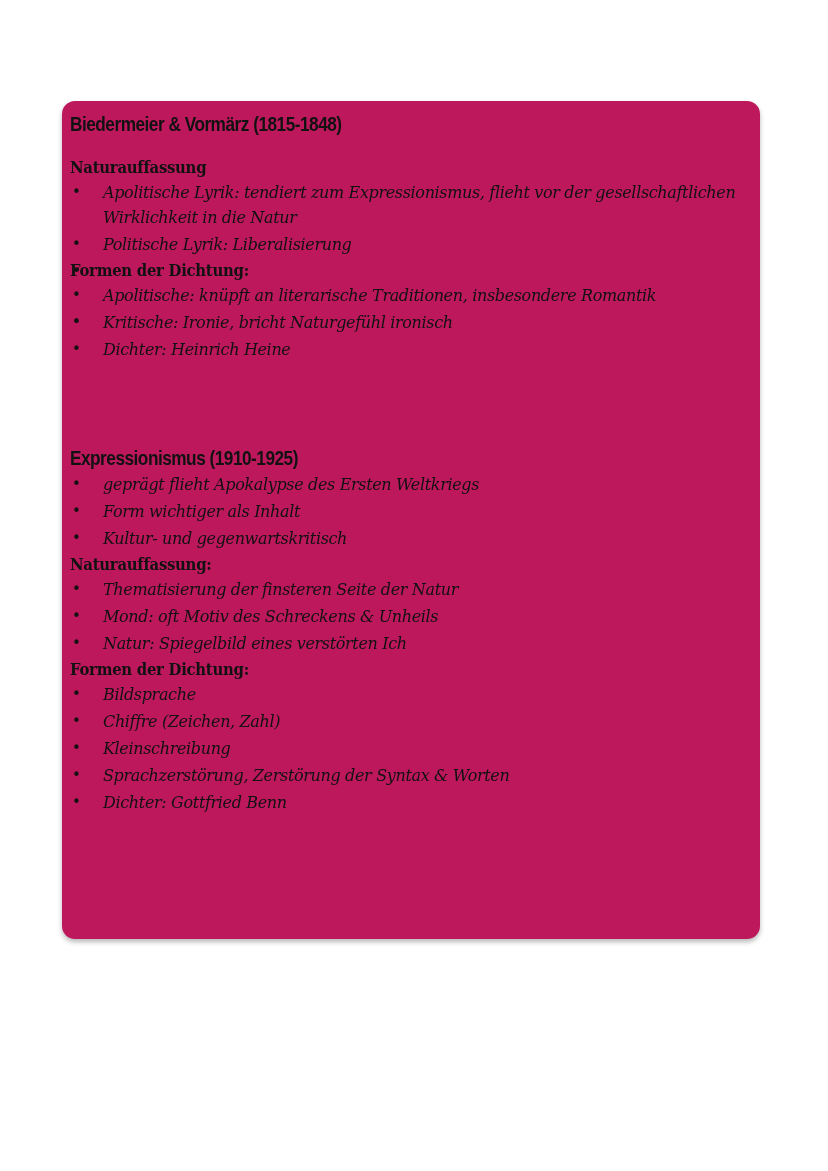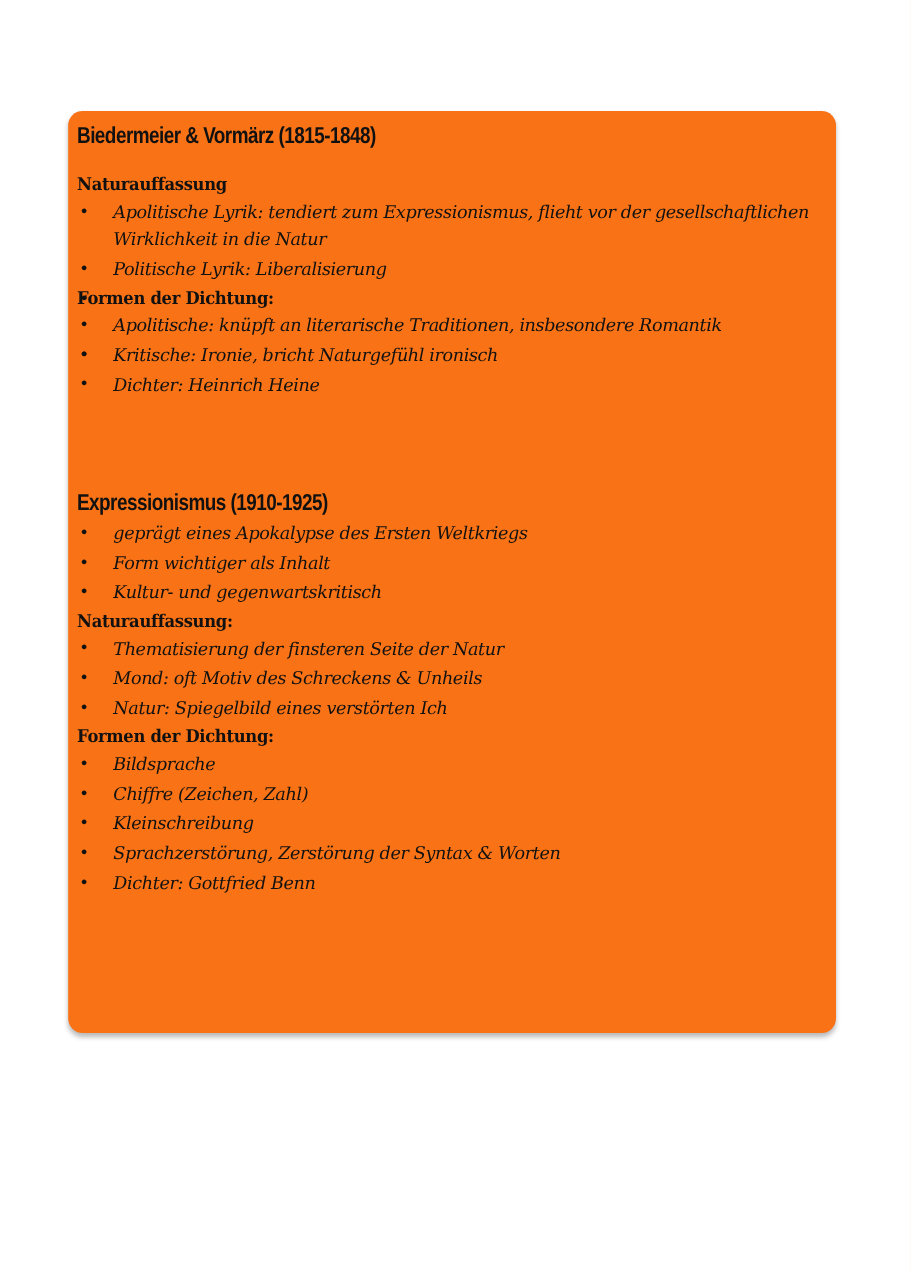--- a/index.html
+++ b/index.html
@@ -12,21 +12,21 @@
       height: 1171px;
       position: relative;
       overflow: hidden;
     }
     .card {
       position: absolute;
       left: 62px;
       top: 101px;
       width: 698px;
       height: 838px;
-      background: #f97316;
+      background: #be185d;
       border-radius: 13px;
       box-shadow: 0 3px 5px rgba(0,0,0,0.28);
       box-sizing: border-box;
       padding: 9px 0 0 8px;
       color: #111111;
     }
     .section-title {
       font-family: "Liberation Sans", sans-serif;
       font-weight: bold;
       font-size: 21px;
@@ -97,21 +97,21 @@
       <li><span class="bullet">•</span><span class="li-text">Kritische: Ironie, bricht Naturgefühl ironisch</span></li>
       <li><span class="bullet">•</span><span class="li-text">Dichter: Heinrich Heine</span></li>
     </ul>
   </div>
 
   <div class="gap-large"></div>
 
   <div>
     <h1 class="section-title">Expressionismus (1910-1925)</h1>
     <ul class="bullets">
-      <li><span class="bullet">•</span><span class="li-text">geprägt eines Apokalypse des Ersten Weltkriegs</span></li>
+      <li><span class="bullet">•</span><span class="li-text">geprägt flieht Apokalypse des Ersten Weltkriegs</span></li>
       <li><span class="bullet">•</span><span class="li-text">Form wichtiger als Inhalt</span></li>
       <li><span class="bullet">•</span><span class="li-text">Kultur- und gegenwartskritisch</span></li>
     </ul>
 
     <div class="subheading">Naturauffassung:</div>
     <ul class="bullets">
       <li><span class="bullet">•</span><span class="li-text">Thematisierung der finsteren Seite der Natur</span></li>
       <li><span class="bullet">•</span><span class="li-text">Mond: oft Motiv des Schreckens &amp; Unheils</span></li>
       <li><span class="bullet">•</span><span class="li-text">Natur: Spiegelbild eines verstörten Ich</span></li>
     </ul>

